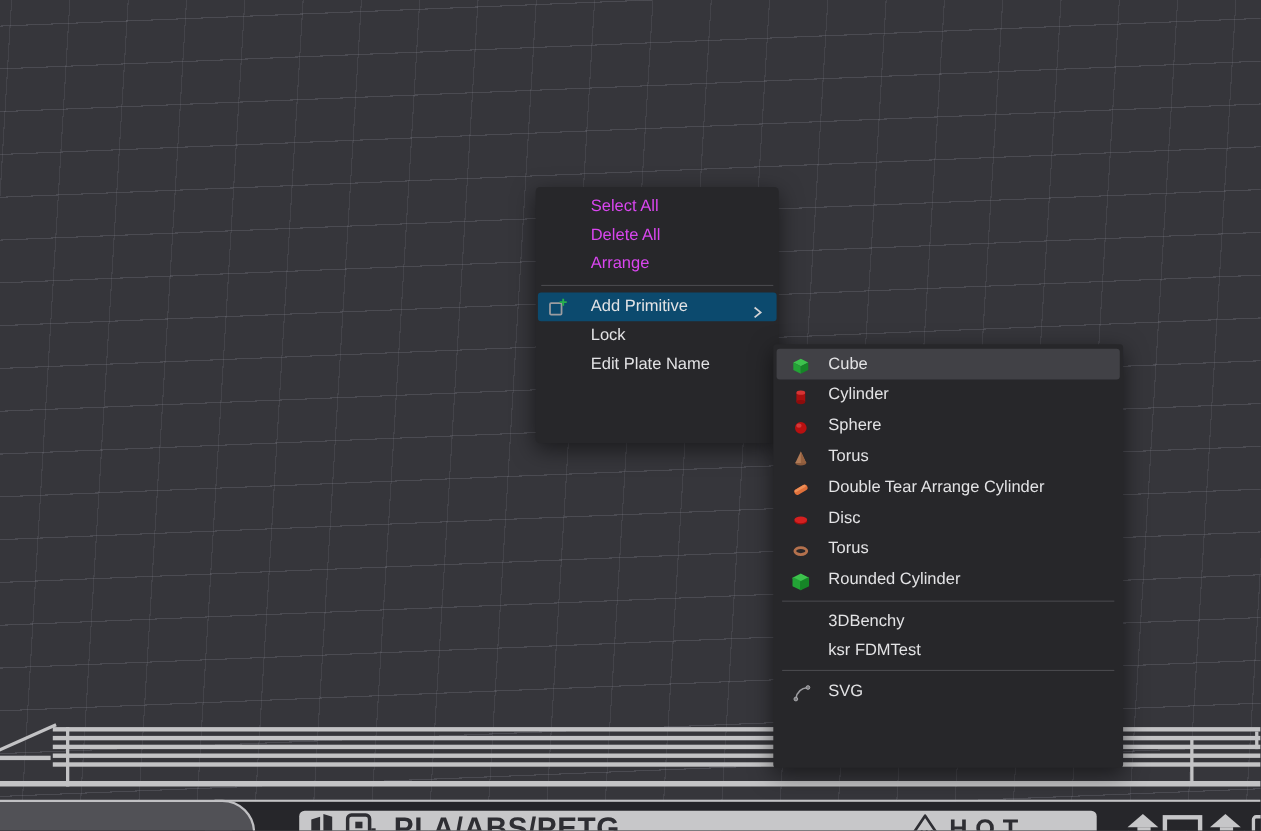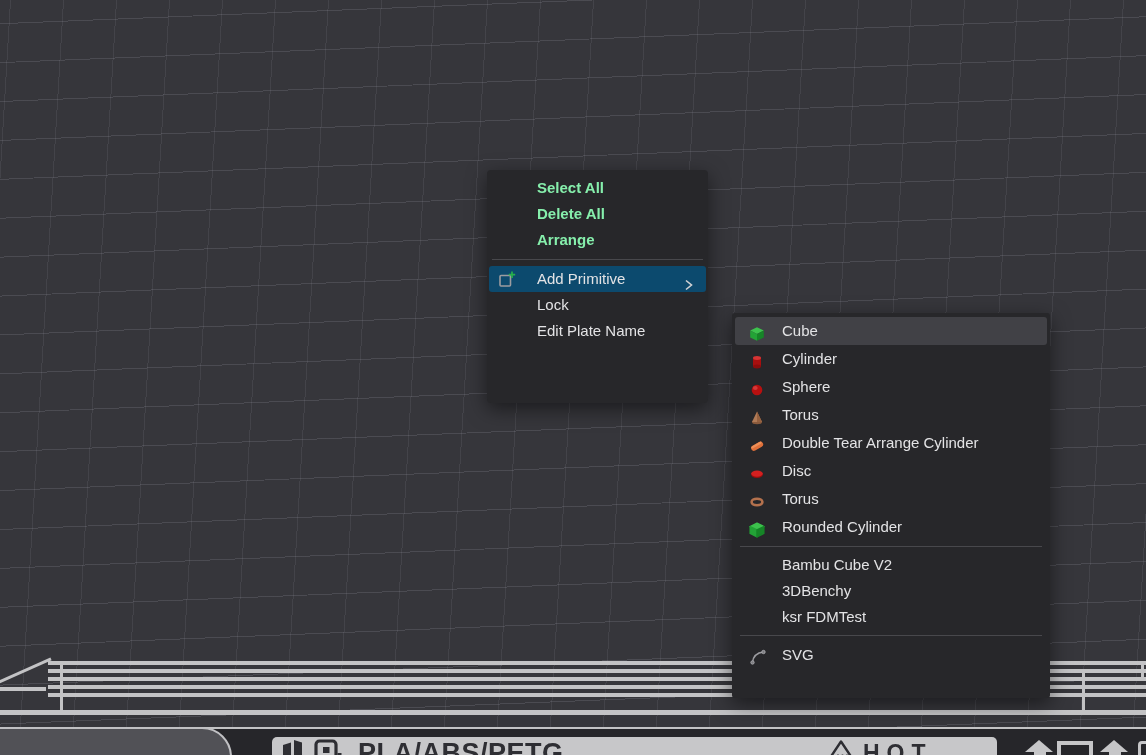--- a/index.html
+++ b/index.html
@@ -63,24 +63,24 @@
   .slot-square { position:absolute; left:1057px; top:741px; width:36px; height:22px; border:4px solid #c6c6c8; }
   .edge-blob   { position:absolute; left:1138px; top:741px; width:14px; height:22px; border:3px solid #c6c6c8; border-radius:4px; }
 
   
   .menu {
     position:absolute; background:#27272a; border-radius:4px;
     box-shadow:0 6px 20px rgba(0,0,0,0.5);
     color:#e3e3e5; font-size:15px;
   }
   .main-menu { left:487px; top:170px; width:221px; height:233px; padding:5px 0 7px; }
-  .sub-menu  { left:732px; top:313px; width:318px; height:385px; padding:4px 0 3px; border-radius:3px; }
+  .sub-menu  { left:703px; top:313px; width:318px; height:385px; padding:4px 0 3px; border-radius:3px; }
 
   .mi { position:relative; height:26px; line-height:26px; padding-left:48px; margin:0 2px; border-radius:3px; white-space:nowrap; }
-  .mi.disabled { color:#86efac;font-weight:bold; }
+  .mi.disabled { color:#d946ef; }
   .mi.hl { background:#0c4a6e; }
   .mi .micon { position:absolute; left:9px; top:4px; width:18px; height:18px; }
   .mi .chev  { position:absolute; right:12px; top:7px; width:10px; height:12px; }
 
   .smi { position:relative; height:28px; line-height:28px; padding-left:47px; margin:0 3px; border-radius:3px; white-space:nowrap; }
   .smi.hl { background:#414146; }
   .smi.model { height:26px; line-height:26px; }
   .smi .picon { position:absolute; left:14px; top:6px; width:16px; height:16px; }
 
   .sep  { height:1px; background:#48484c; margin:6px 5px; }
@@ -260,23 +260,20 @@
         <polygon points="1.2,4.6 8,8 8,14.8 1.2,11.4" fill="#23a336" stroke="#23a336" stroke-width="1.5" stroke-linejoin="round"></polygon>
         <polygon points="14.8,4.6 8,8 8,14.8 14.8,11.4" fill="#168527" stroke="#168527" stroke-width="1.5" stroke-linejoin="round"></polygon>
       </svg>
     </span>
     <span>Rounded Cylinder</span>
   </div>
 
   <div class="ssep"></div>
 
   <div class="smi model">
-    <span>Bambu Cube V2</span>
-  </div>
-  <div class="smi model">
     <span>3DBenchy</span>
   </div>
   <div class="smi model">
     <span>ksr FDMTest</span>
   </div>
 
   <div class="ssep"></div>
 
   <div class="smi">
     <span class="picon">

